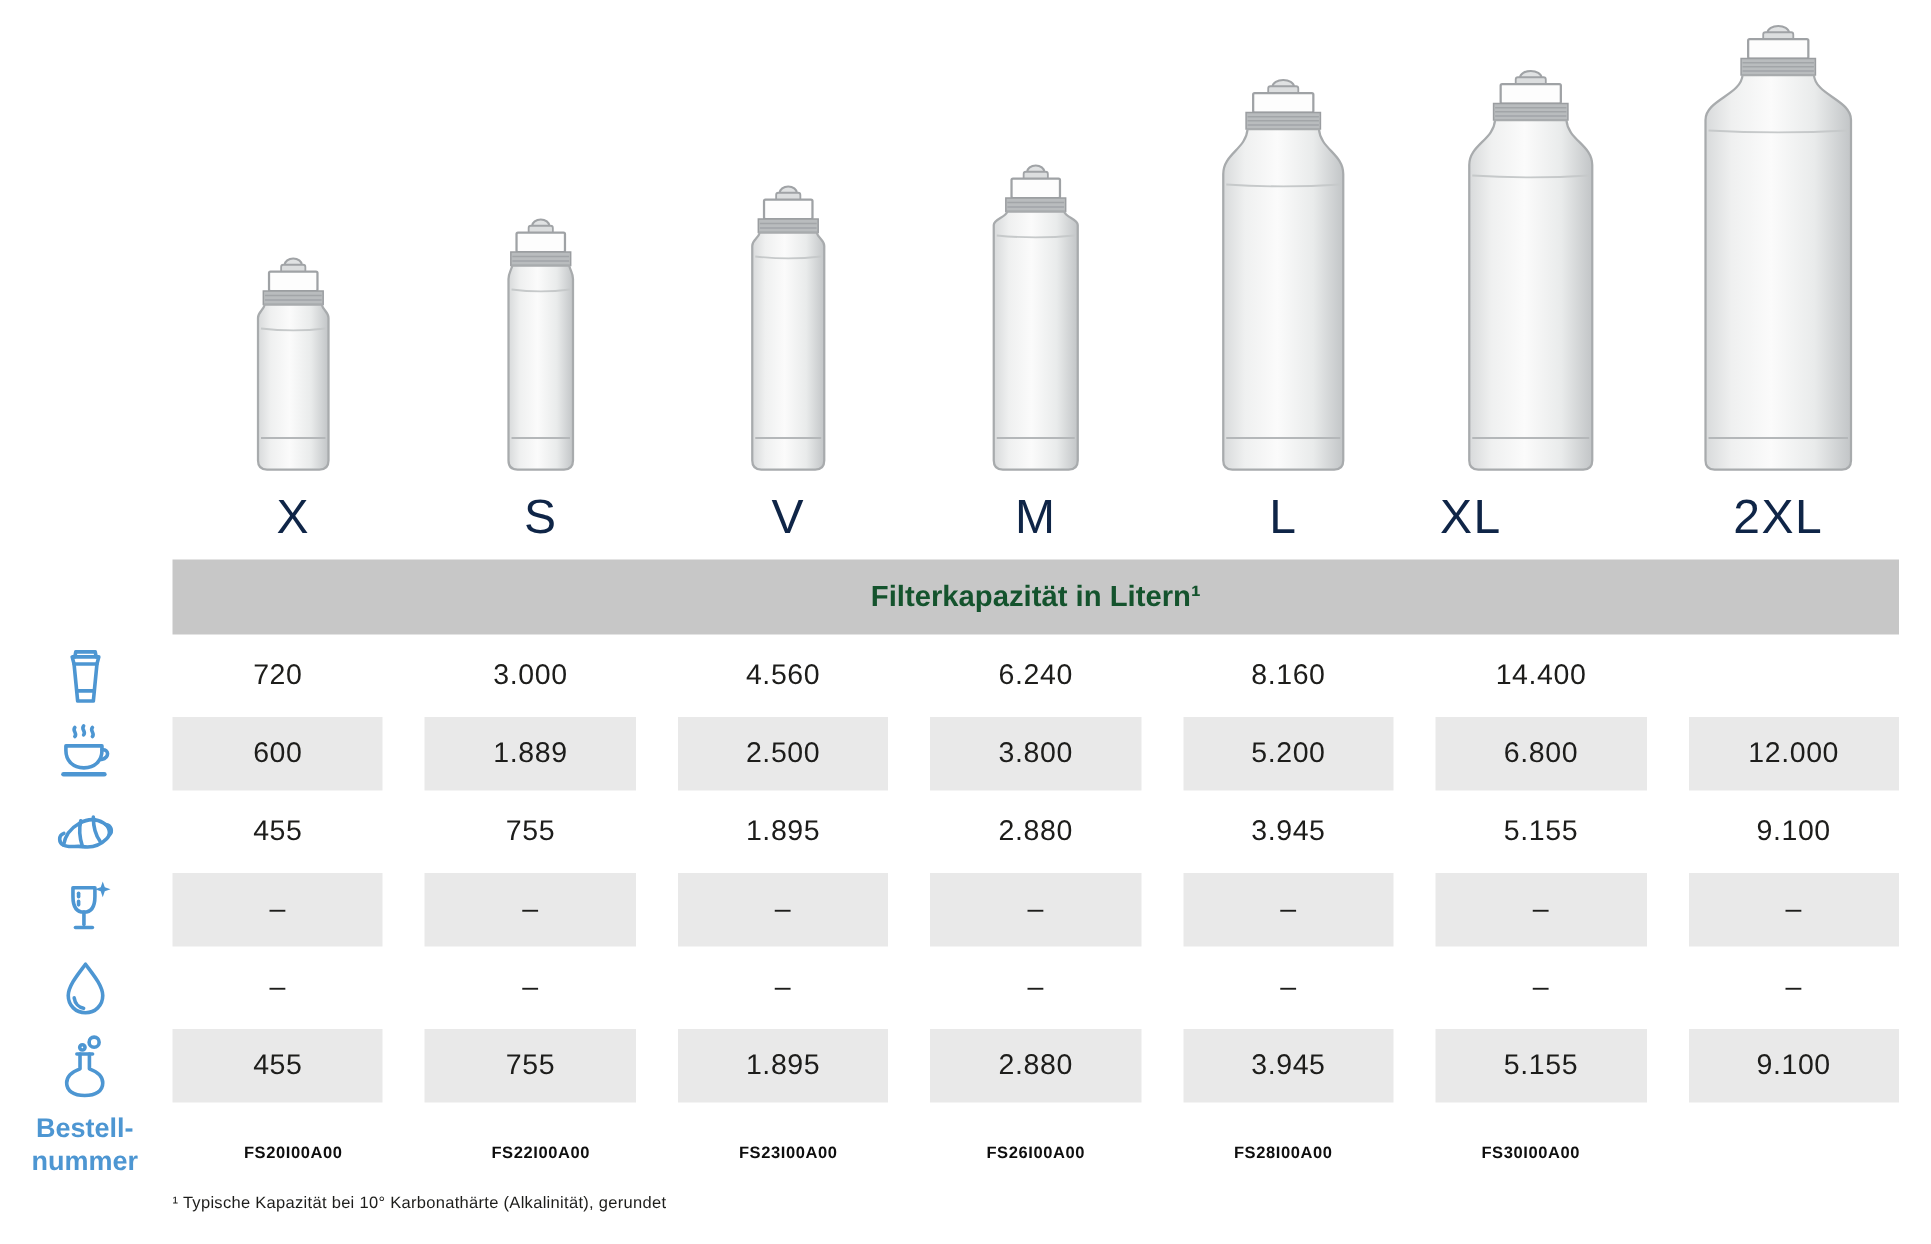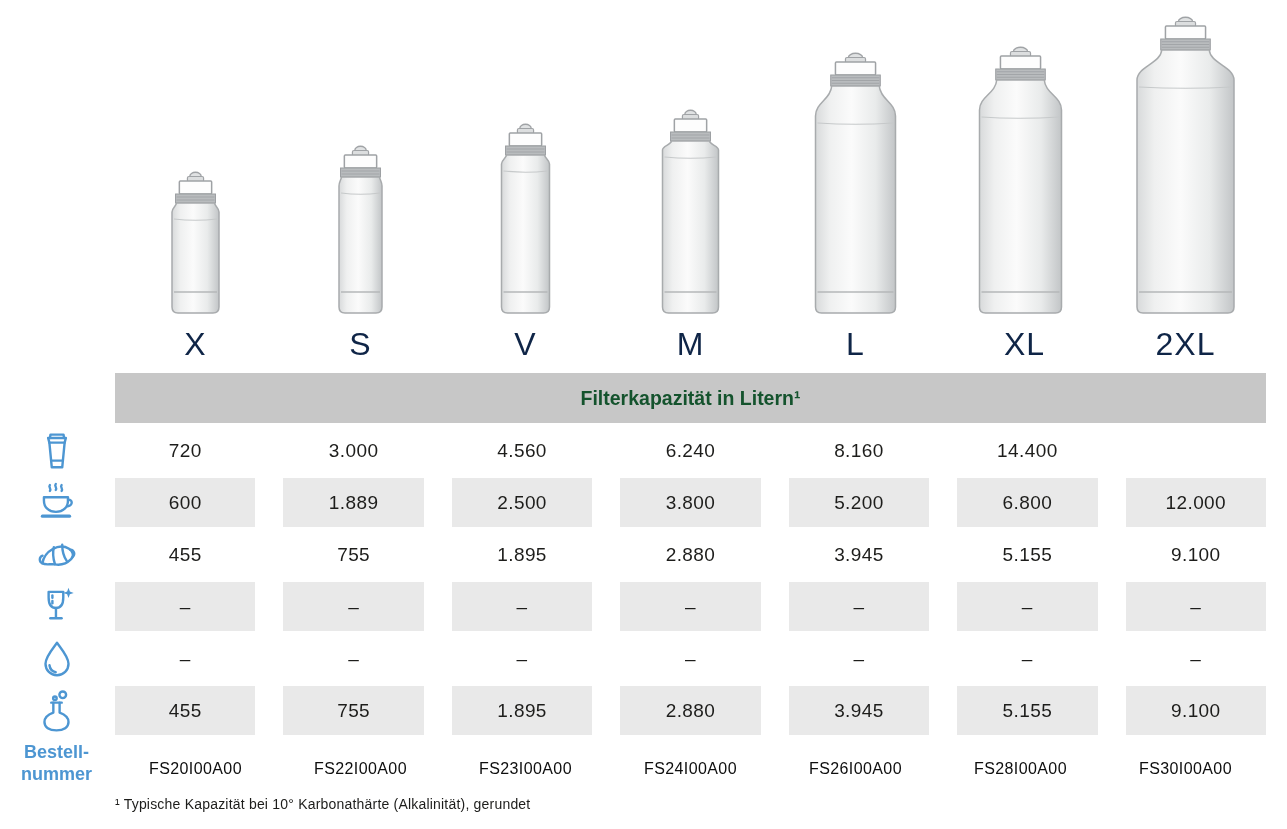--- a/index.html
+++ b/index.html
@@ -32,36 +32,36 @@
     font-size:19px;letter-spacing:0.4px;
   }
   .cap-row.gray .cap-cell{background:var(--row-gray,#e9e9e9);}
   .cap-row.white .cap-cell{background:#ffffff;}
   #order-row{
     display:grid;grid-template-columns:repeat(7,1fr);
     column-gap:4px;height:46px;margin-top:11px;
   }
   .order-cell{
     display:flex;align-items:center;justify-content:center;
-    font-weight:400;font-size:16px;letter-spacing:0.4px;color:#0e0e0e;
+    font-weight:700;font-size:11px;letter-spacing:0.4px;color:#0e0e0e;
   }
   .row-icon{
     position:absolute;left:0;width:113px;height:46px;
     display:flex;align-items:center;justify-content:center;
     color:var(--accent,#4d96d2);
   }
   .row-icon svg{display:block;}
   #order-label{
     position:absolute;left:0;top:742px;width:113px;
     text-align:center;color:var(--accent,#4d96d2);
     font-weight:700;font-size:18px;line-height:1.22;
   }
   #footnote{
     position:absolute;left:115px;top:796px;
-    font-size:14px;color:#1d1d1b;letter-spacing:0.2px;
+    font-size:11px;color:#1d1d1b;letter-spacing:0.2px;
   }
 </style>
 </head>
 <body>
 
 <div id="canvas" style="--accent: #4d96d2; --navy: #0f2547; --header-gray: #c7c7c7; --row-gray: #e9e9e9;">
 
   <svg id="bottles-svg" width="1287" height="330" viewBox="0 0 1287 330">
     <defs>
       <linearGradient id="bgrad" x1="0" y1="0" x2="1" y2="0">
@@ -190,21 +190,21 @@
   </g>
       </g>
   </svg>
 
   <div id="size-labels">
       <div class="size-label" style="left: 113px;">X</div>
       <div class="size-label" style="left: 278px;">S</div>
       <div class="size-label" style="left: 443px;">V</div>
       <div class="size-label" style="left: 608px;">M</div>
       <div class="size-label" style="left: 773px;">L</div>
-      <div class="size-label" style="left: 942px;">XL</div>
+      <div class="size-label" style="left: 898px;">XL</div>
       <div class="size-label" style="left: 1103px;">2XL</div>
     </div>
 
   <div id="icon-gutter">
       <div class="row-icon" style="top: 427.5px;">
         <svg width="46" height="46" viewBox="0 0 44 44" fill="none" stroke="currentColor" stroke-width="2.3" stroke-linecap="round" stroke-linejoin="round">
           <path d="M15.2,9.5 L15.8,6.3 H28.2 L28.8,9.5"></path>
           <path d="M13.5,9.5 H30.5 L29.3,14 H14.7 Z"></path>
           <path d="M14.7,14 L17,37.6 H27 L29.3,14"></path>
           <line x1="16.6" y1="31.2" x2="27.4" y2="31.2"></line>
@@ -309,21 +309,20 @@
           <div class="cap-cell">2.880</div>
           <div class="cap-cell">3.945</div>
           <div class="cap-cell">5.155</div>
           <div class="cap-cell">9.100</div>
         </div>
       </div>
     <div id="order-row">
         <div class="order-cell">FS20I00A00</div>
         <div class="order-cell">FS22I00A00</div>
         <div class="order-cell">FS23I00A00</div>
-        <div class="order-cell">FS24I00A00</div>
         <div class="order-cell">FS26I00A00</div>
         <div class="order-cell">FS28I00A00</div>
         <div class="order-cell">FS30I00A00</div>
       </div>
   </div>
 
   <div id="order-label">
     <div>Bestell-</div>
     <div>nummer</div>
   </div>

